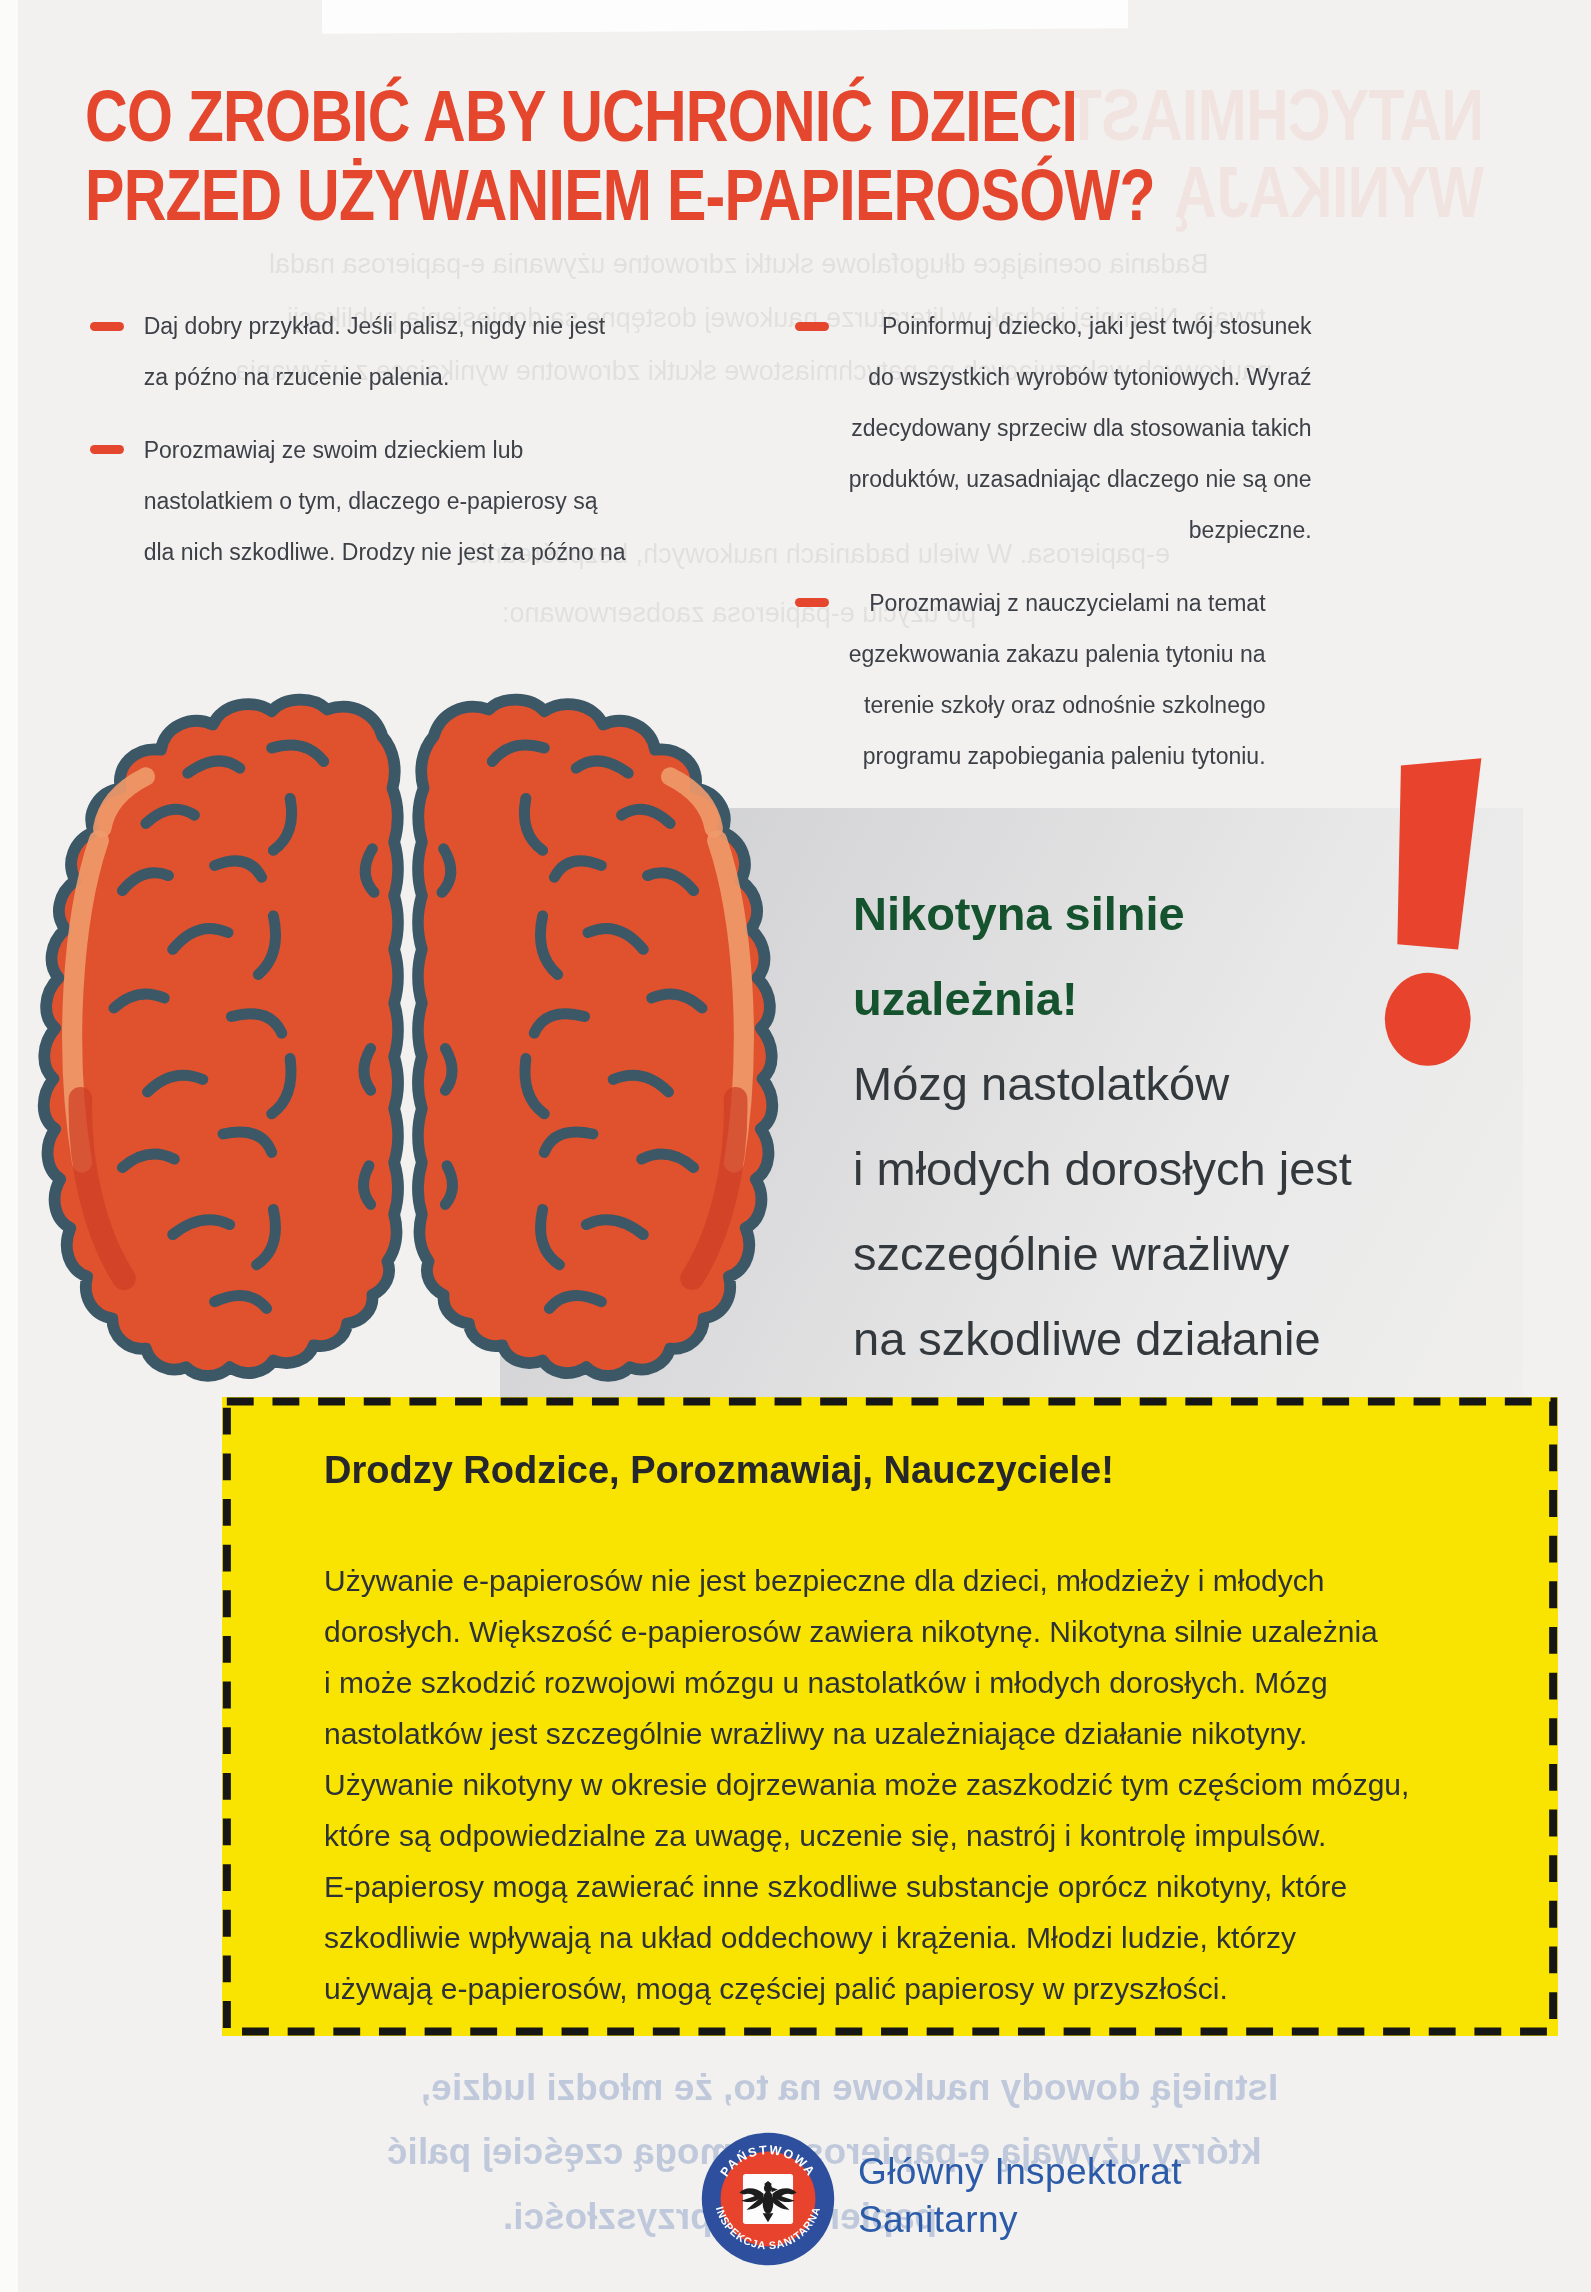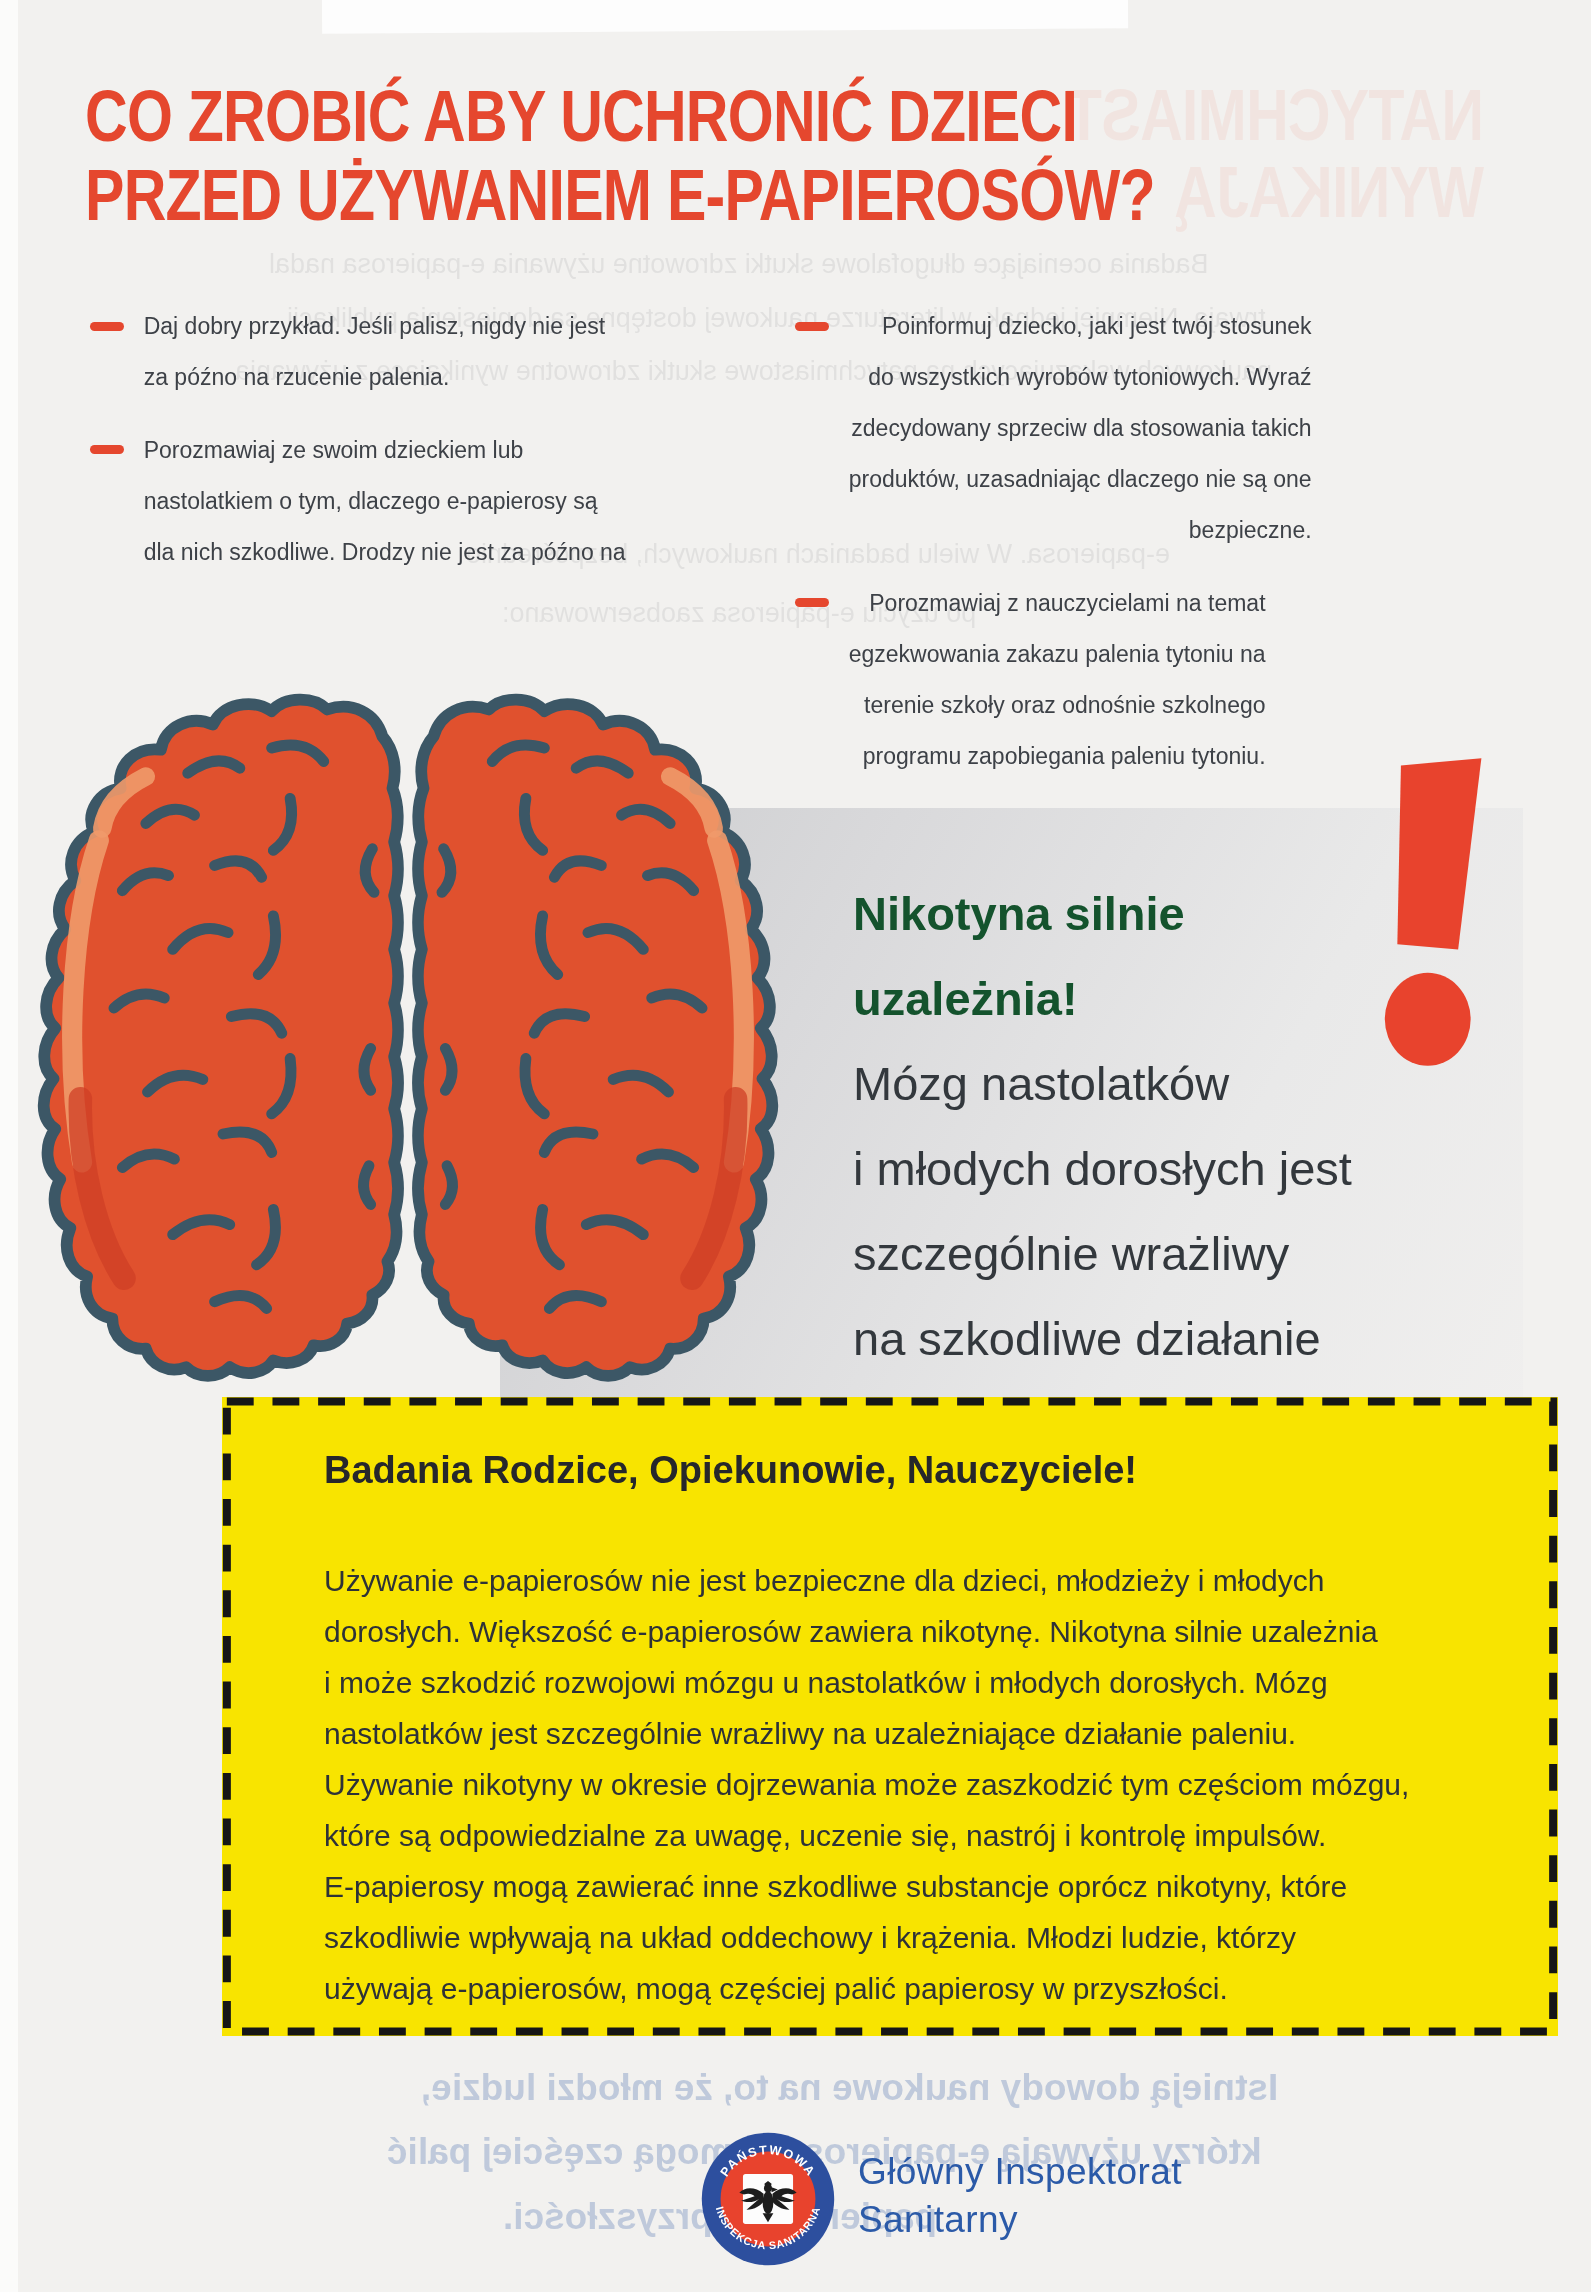--- a/index.html
+++ b/index.html
@@ -181,26 +181,26 @@
       <path d="M 416 560 q -14 26 2 46"></path>
     </g>
   </g>
   <use href="#hemi" transform="translate(925,0) scale(-1,1)"></use>
 </svg>
 
 <div class="warning"></div>
 <svg class="warning-border" width="1336" height="639" viewBox="0 0 1492 714">
   <rect x="5" y="5" width="1482" height="704" fill="none" stroke="#161616" stroke-width="9" stroke-dasharray="30 21"></rect>
 </svg>
-<div class="warn-head">Badania Rodzice, Opiekunowie, Nauczyciele!</div>
+<div class="warn-head">Drodzy Rodzice, Porozmawiaj, Nauczyciele!</div>
 <div class="warn-body">
   <div>Używanie e-papierosów nie jest bezpieczne dla dzieci, młodzieży i młodych</div>
   <div>dorosłych. Większość e-papierosów zawiera nikotynę. Nikotyna silnie uzależnia</div>
   <div>i może szkodzić rozwojowi mózgu u nastolatków i młodych dorosłych. Mózg</div>
-  <div>nastolatków jest szczególnie wrażliwy na uzależniające działanie paleniu.</div>
+  <div>nastolatków jest szczególnie wrażliwy na uzależniające działanie nikotyny.</div>
   <div>Używanie nikotyny w okresie dojrzewania może zaszkodzić tym częściom mózgu,</div>
   <div>które są odpowiedzialne za uwagę, uczenie się, nastrój i kontrolę impulsów.</div>
   <div>E-papierosy mogą zawierać inne szkodliwe substancje oprócz nikotyny, które</div>
   <div>szkodliwie wpływają na układ oddechowy i krążenia. Młodzi ludzie, którzy</div>
   <div>używają e-papierosów, mogą częściej palić papierosy w przyszłości.</div>
 </div>
 
 <svg class="badge" width="136" height="136" viewBox="0 0 152 152">
   <circle cx="76" cy="76" r="74" fill="#2d4f9e"></circle>
   <circle cx="76" cy="76" r="53" fill="#e8432d"></circle>

